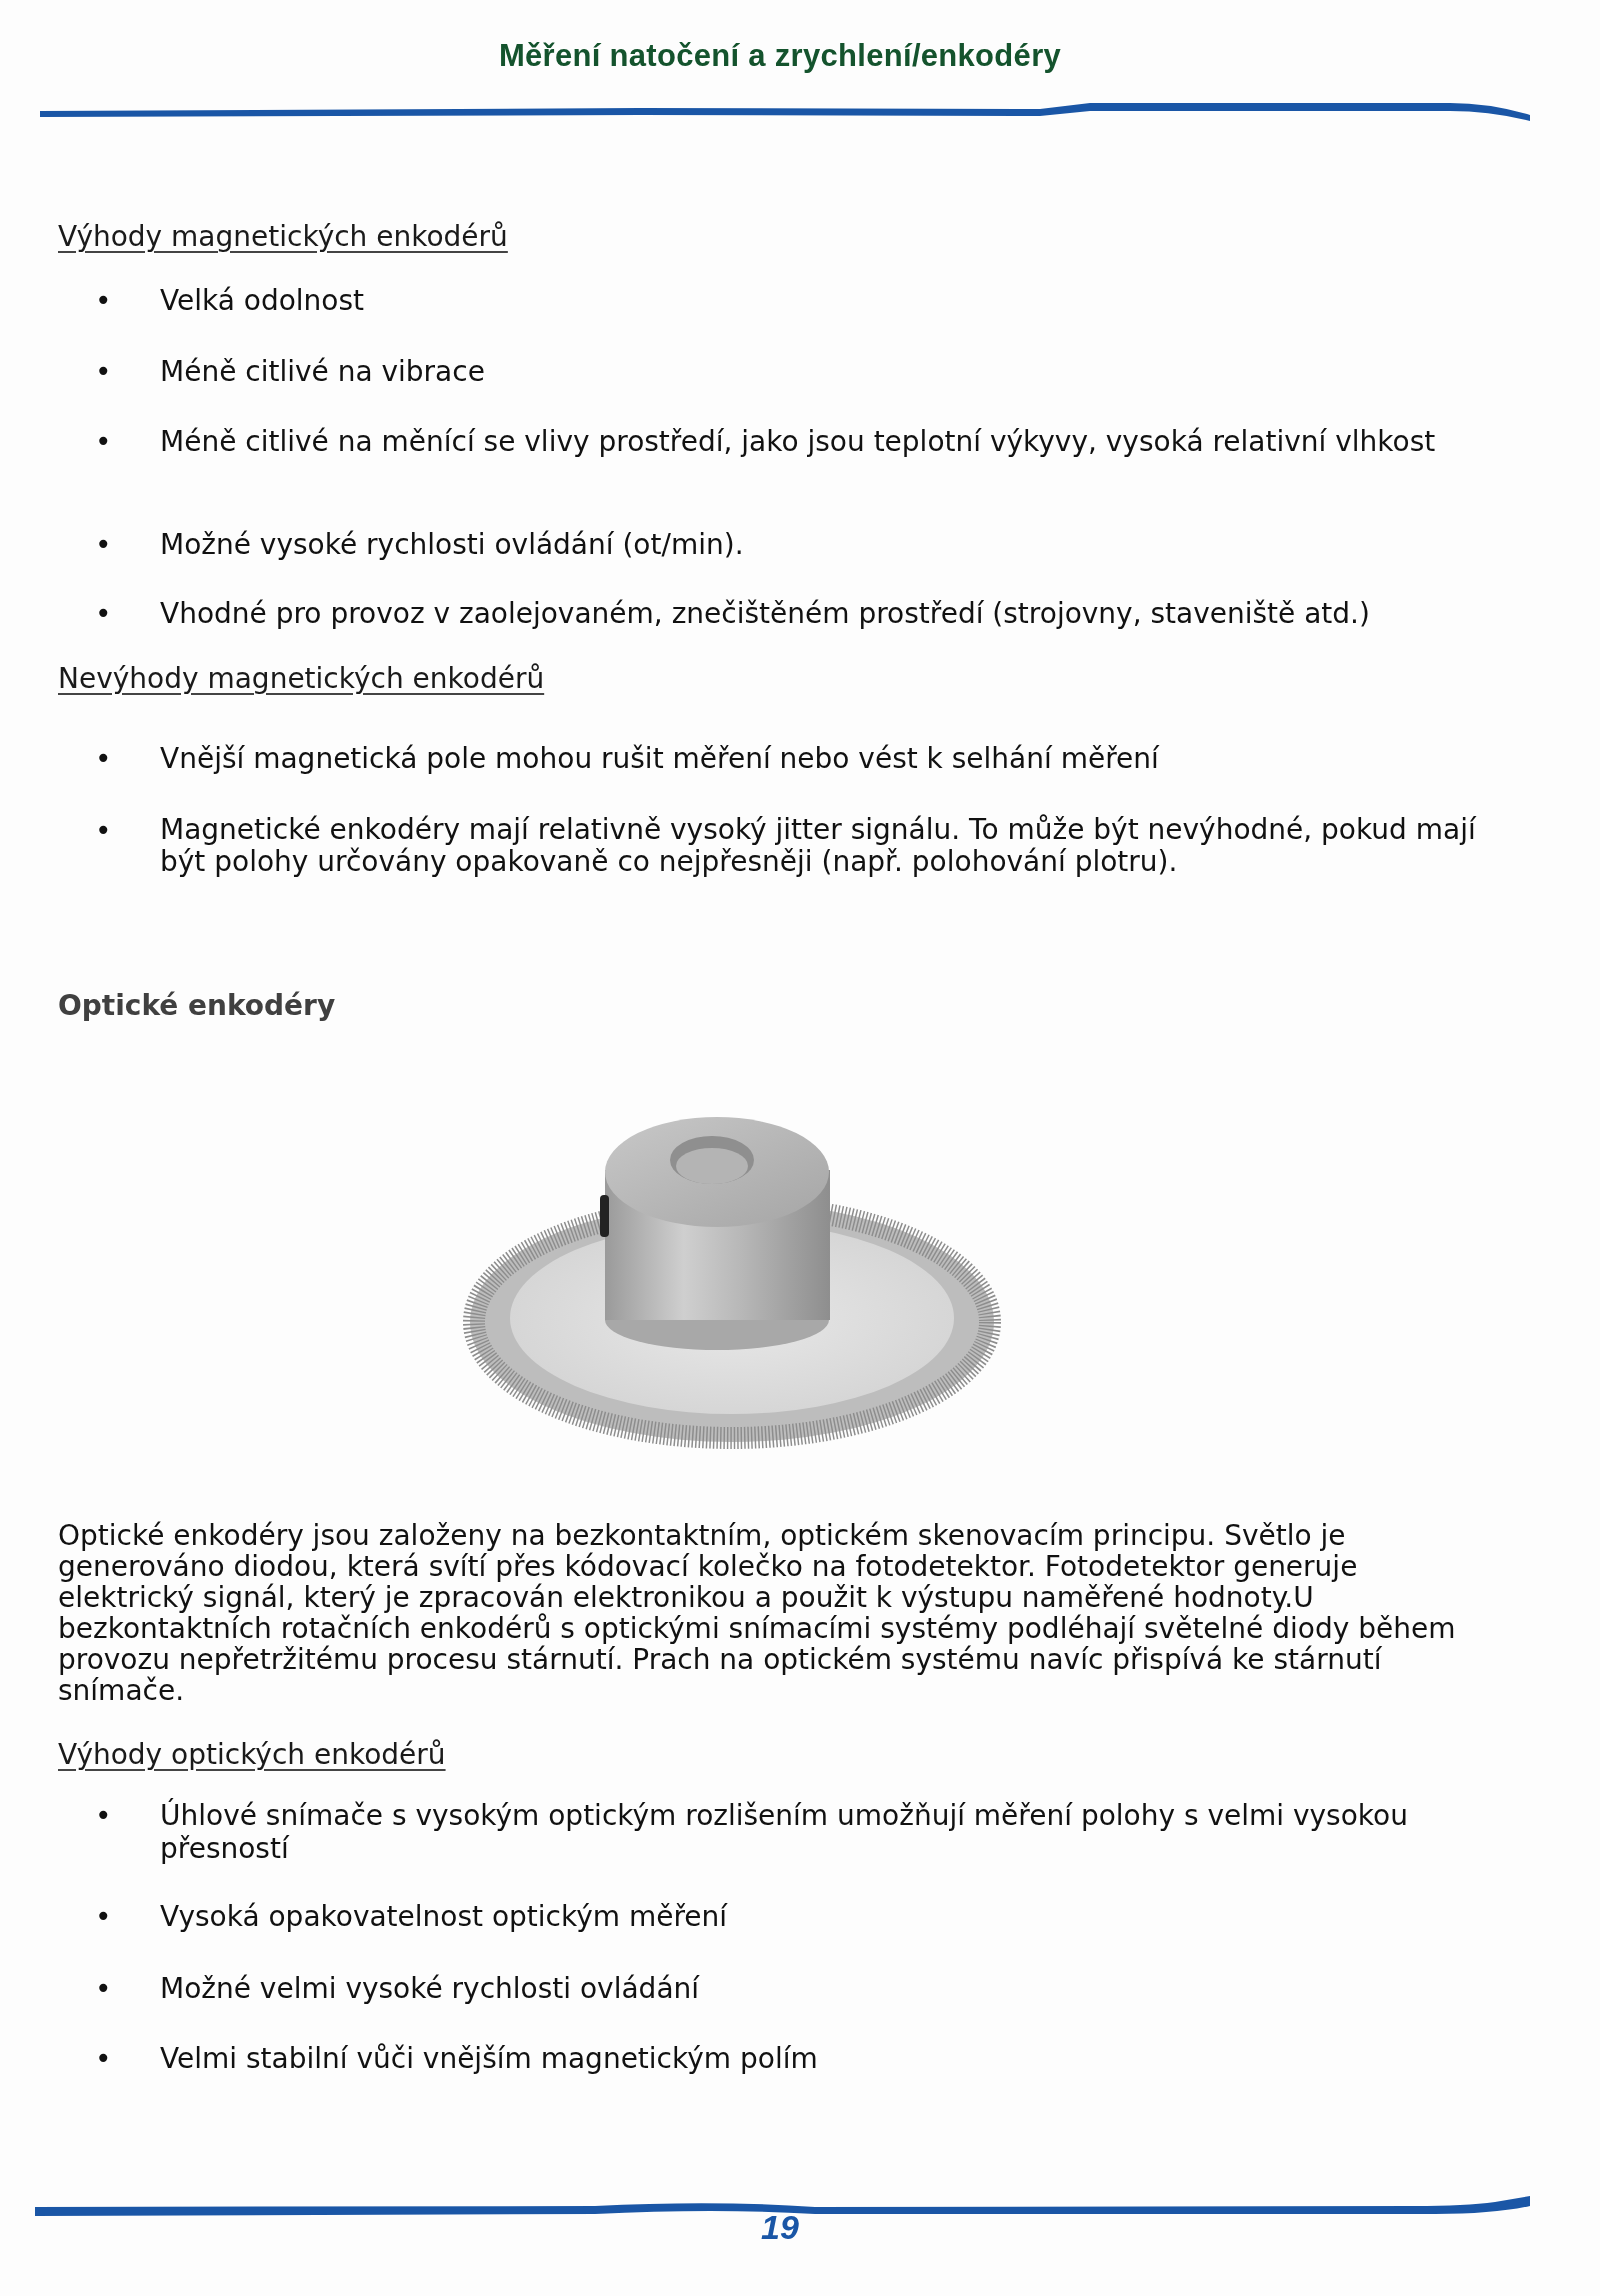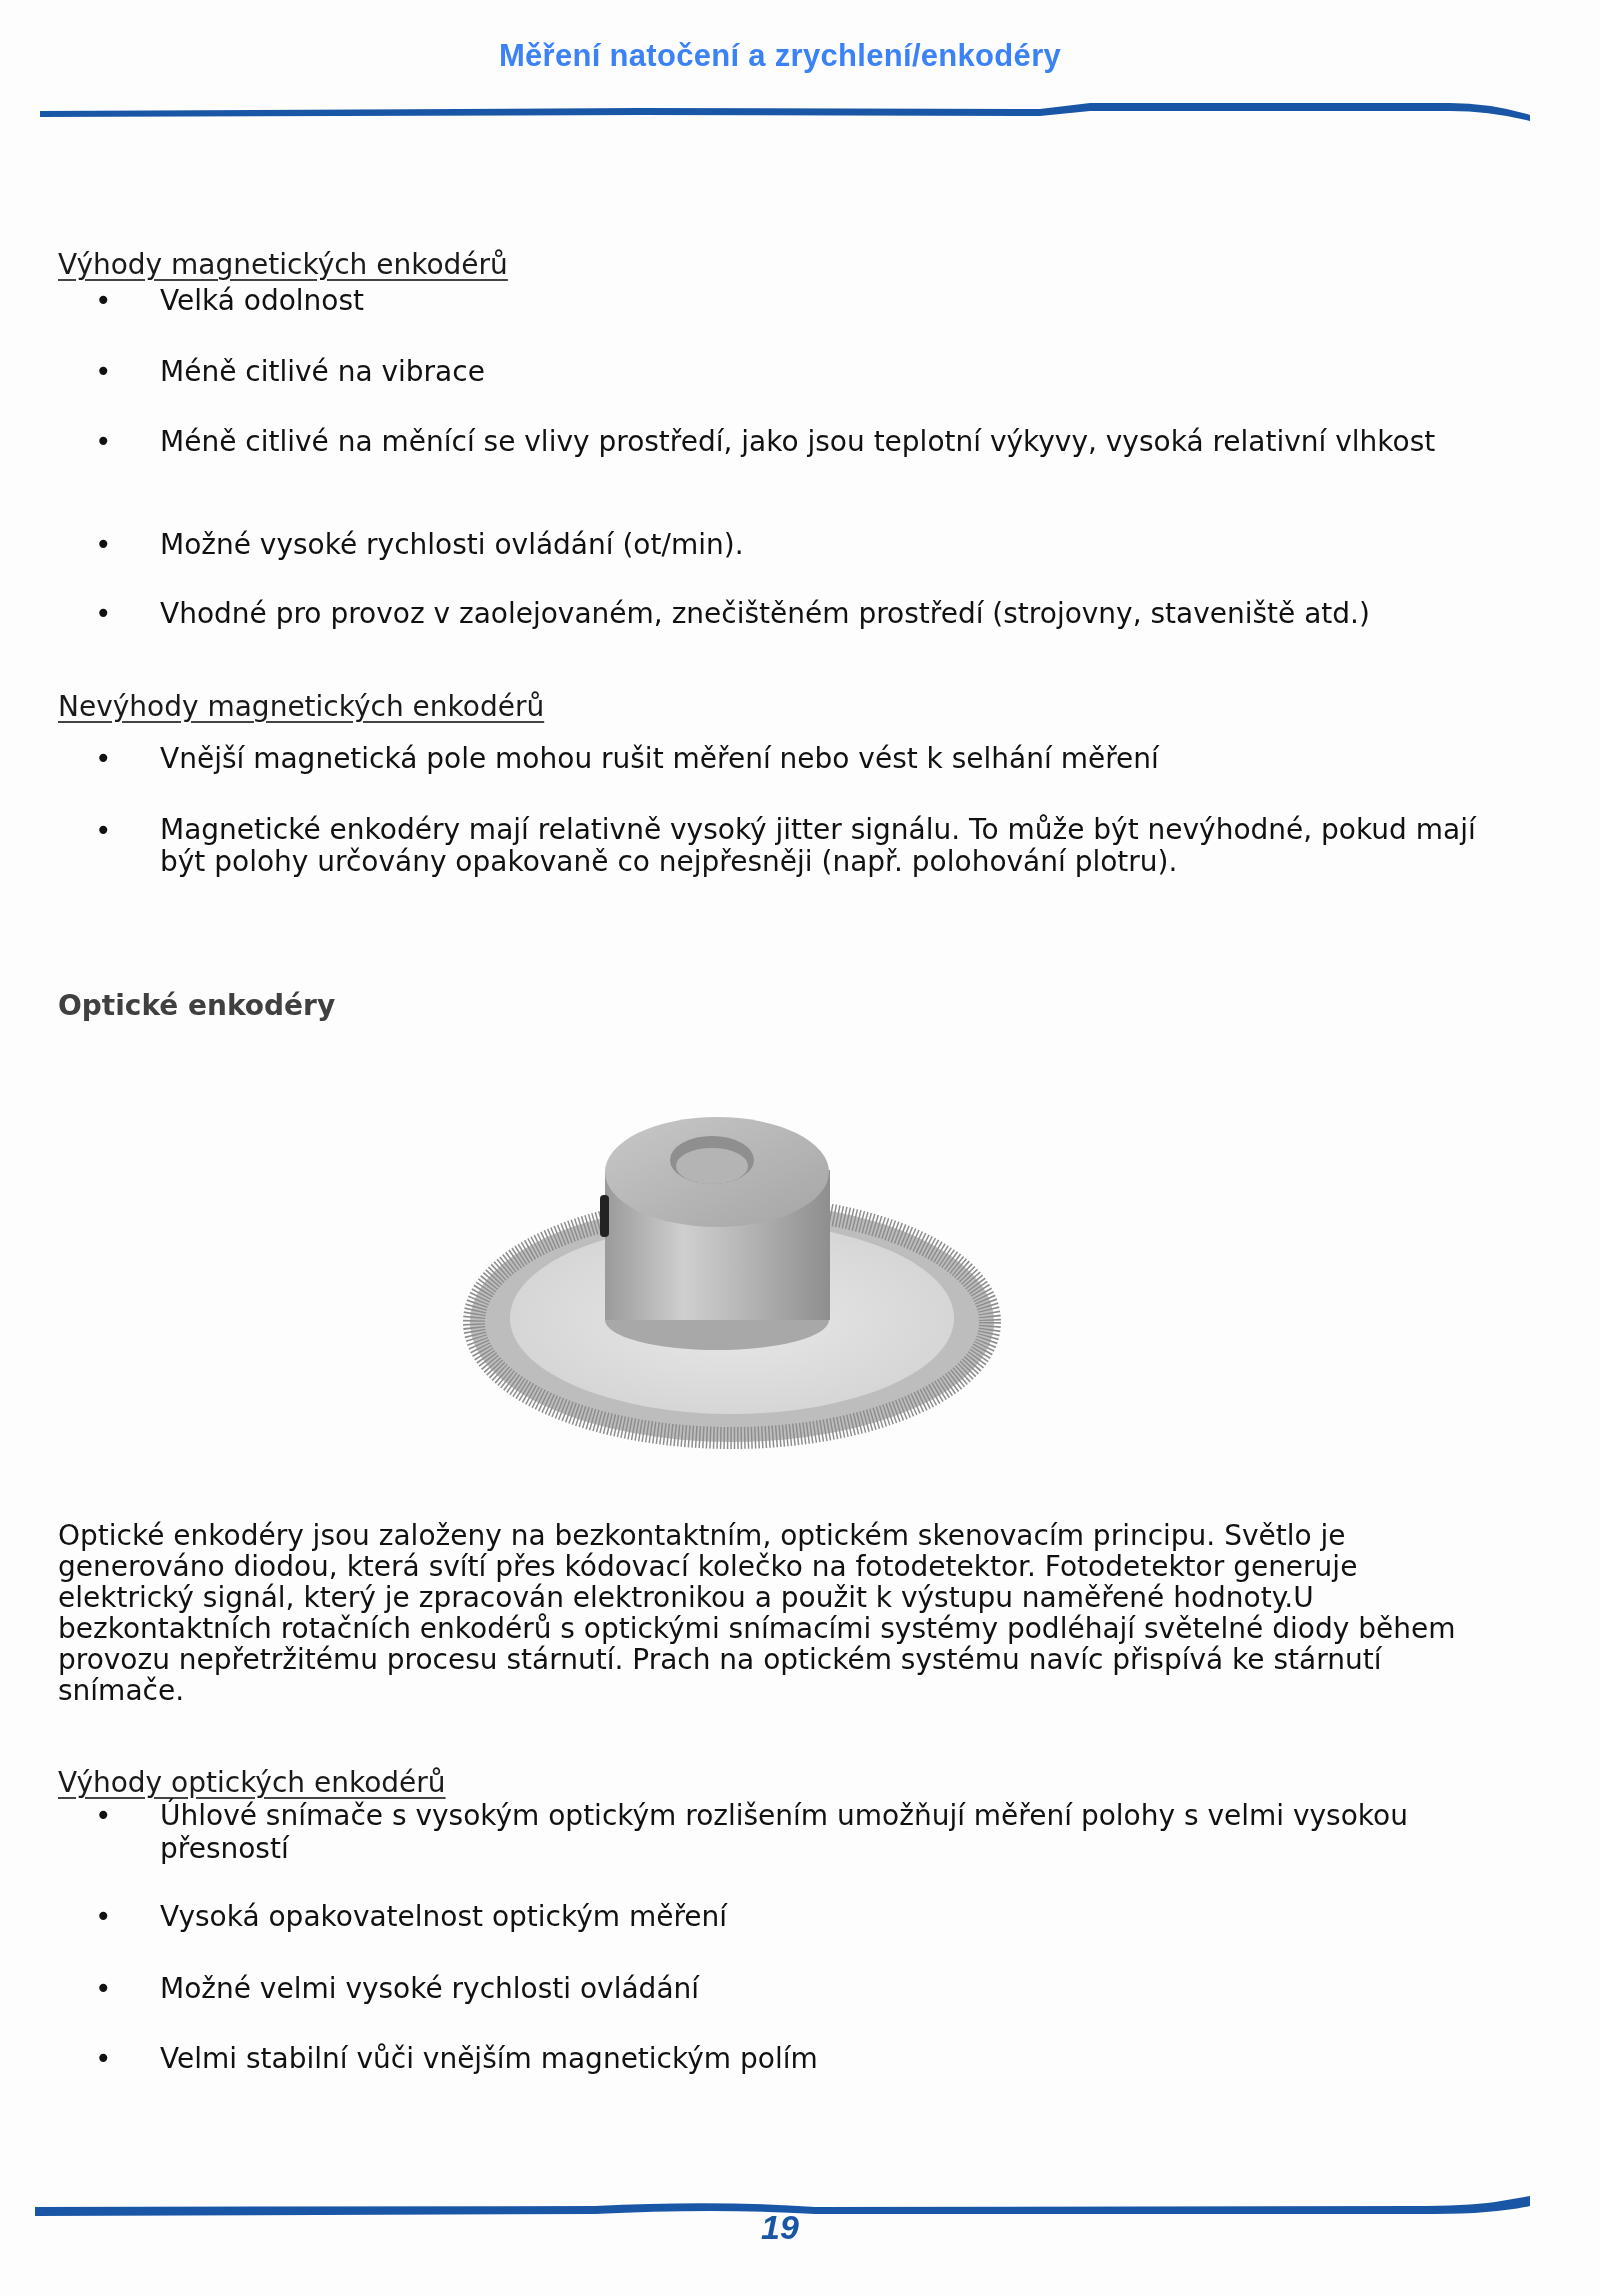--- a/index.html
+++ b/index.html
@@ -1,23 +1,23 @@
 <!DOCTYPE html>
 <html><head>
 <meta charset="utf-8">
 <style>
   html, body { margin: 0; padding: 0; }
   body { width: 1600px; height: 2296px; background: #fdfdfd; position: relative; overflow: hidden;
          font-family: "DejaVu Sans", sans-serif; color: #111; }
   .abs { position: absolute; }
-  .header-title { left: 0; width: 1560px; top: 38px; text-align: center; color: #3b82f6;
+  .header-title { left: 0; width: 1560px; top: 38px; text-align: center; color: #14532d;
                   font-family: "Liberation Sans", sans-serif; font-weight: bold; font-size: 31px; letter-spacing: 0.3px; }
   .rule { left: 40px; }
   .heading { left: 58px; font-size: 28px; color: #1a1a1a; text-decoration: underline; text-underline-offset: 5px;
-             text-decoration-color: #444; margin-top: 28px; }
+             text-decoration-color: #444; }
   .section-title { left: 58px; font-size: 28px; font-weight: bold; color: #404040; }
   .bullet-row { left: 95px; width: 1400px; display: flex; }
   .bullet-dot { width: 65px; font-size: 28px; line-height: 33px; }
   .bullet-text { flex: 1; font-size: 28px; line-height: 33px; }
   .para { left: 58px; width: 1420px; font-size: 28px; line-height: 31px; }
   .page-num { left: 0; width: 1560px; top: 2208px; text-align: center; color: #1a56a6;
               font-family: "Liberation Sans", sans-serif; font-weight: bold; font-size: 34px; font-style: italic; }
 </style>
 </head>
 <body>

